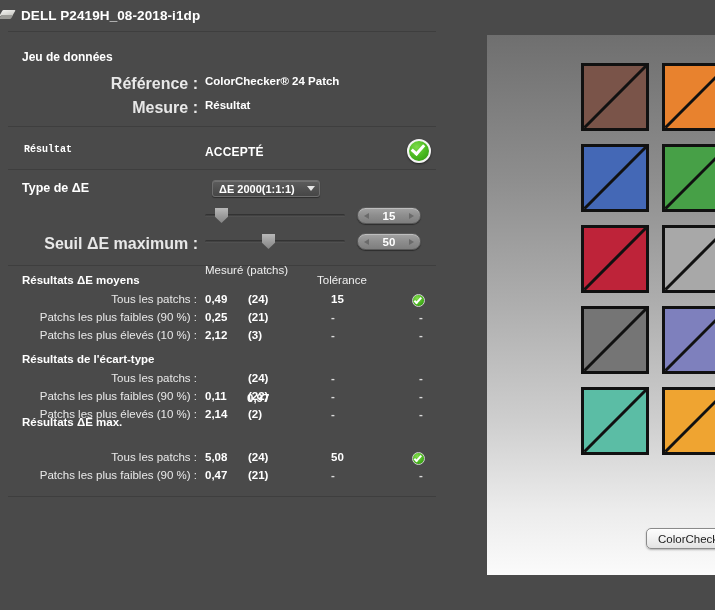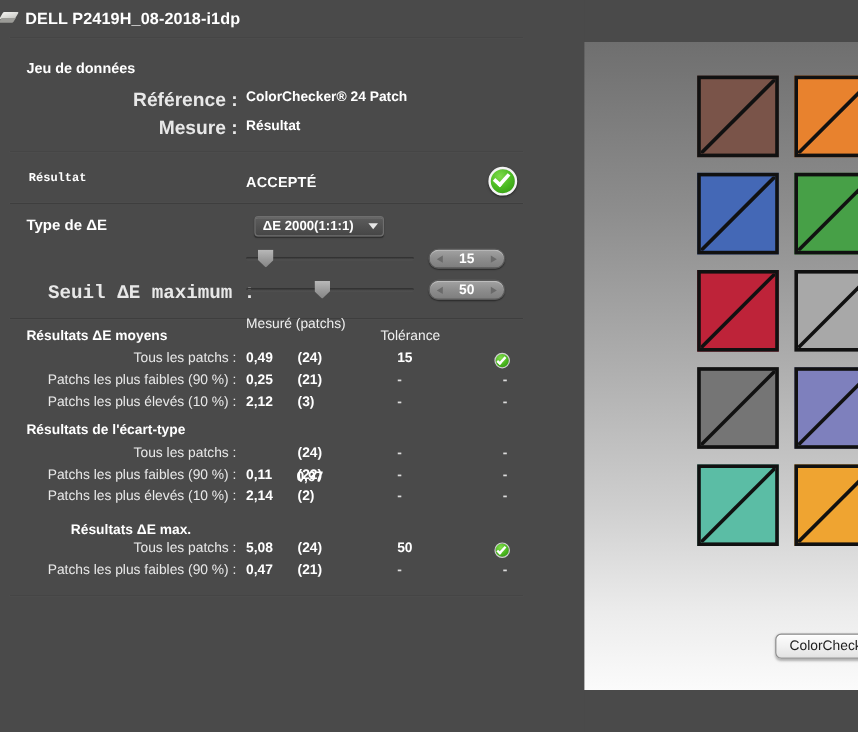--- a/index.html
+++ b/index.html
@@ -346,21 +346,21 @@
   </div>
 
   <div class="slider-track" style="left:205px; top:214px; width:140px;"></div>
   <div class="slider-thumb" style="left:215px; top:208px;"></div>
   <div class="stepper" style="left:357px; top:207px;">
     <span class="arr-l"></span>
     <span class="num">15</span>
     <span class="arr-r"></span>
   </div>
 
-  <div class="lbl-right" style="left:40px; top:235px; width:158px;font-family:Liberation Mono, monospace;">Seuil ΔE maximum :</div>
+  <div class="lbl-right" style="left:40px; top:235px; width:158px;">Seuil ΔE maximum :</div>
   <div class="slider-track" style="left:205px; top:240px; width:140px;"></div>
   <div class="slider-thumb" style="left:262px; top:234px;"></div>
   <div class="stepper" style="left:357px; top:233px;">
     <span class="arr-l"></span>
     <span class="num">50</span>
     <span class="arr-r"></span>
   </div>
 
   <div class="hr" style="top:265px;"></div>
 
@@ -395,21 +395,21 @@
       <div class="r-label" style="top: 390px;">Patchs les plus faibles (90 %) :</div>
       <div class="c-mes" style="top: 390px;">0,11</div>
       <div class="c-pat" style="top: 390px;">(22)</div>
       <div class="c-tol dash" style="top: 390px;">-</div>
       <div class="c-sta dash" style="top: 390px;">-</div>
       <div class="r-label" style="top: 408px;">Patchs les plus élevés (10 %) :</div>
       <div class="c-mes" style="top: 408px;">2,14</div>
       <div class="c-pat" style="top: 408px;">(2)</div>
       <div class="c-tol dash" style="top: 408px;">-</div>
       <div class="c-sta dash" style="top: 408px;">-</div>
-      <div class="r-group" style="top: 436px; margin-left: 37px;">Résultats ΔE max.</div>
+      <div class="r-group" style="top: 416px;">Résultats ΔE max.</div>
       <div class="r-label" style="top: 451px;">Tous les patchs :</div>
       <div class="c-mes" style="top: 451px;">5,08</div>
       <div class="c-pat" style="top: 451px;">(24)</div>
       <div class="c-tol" style="top: 451px;">50</div>
       <div class="mini-check" style="top: 452px; left: 412px;">
         <span class="mc"></span>
       </div>
       <div class="r-label" style="top: 469px;">Patchs les plus faibles (90 %) :</div>
       <div class="c-mes" style="top: 469px;">0,47</div>
       <div class="c-pat" style="top: 469px;">(21)</div>

